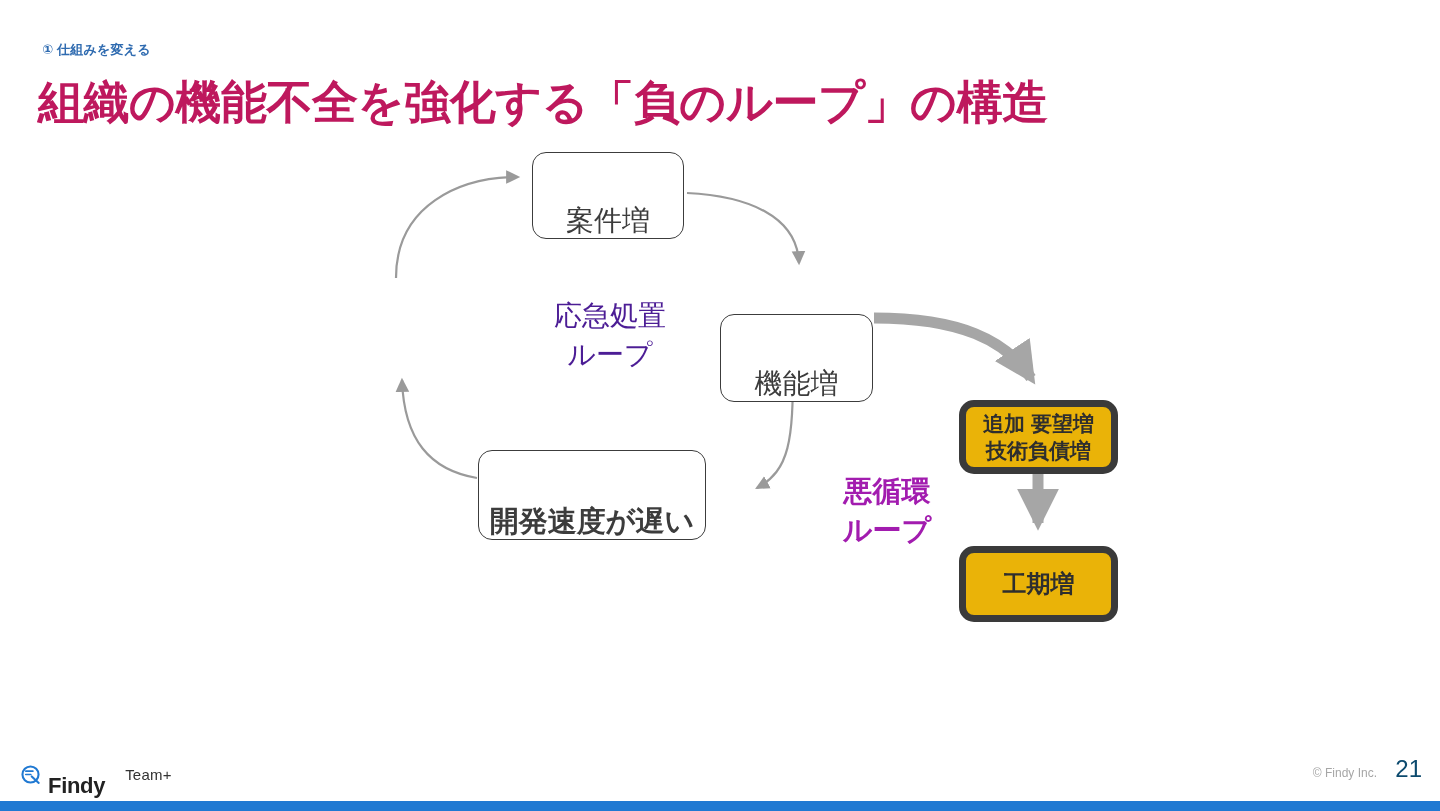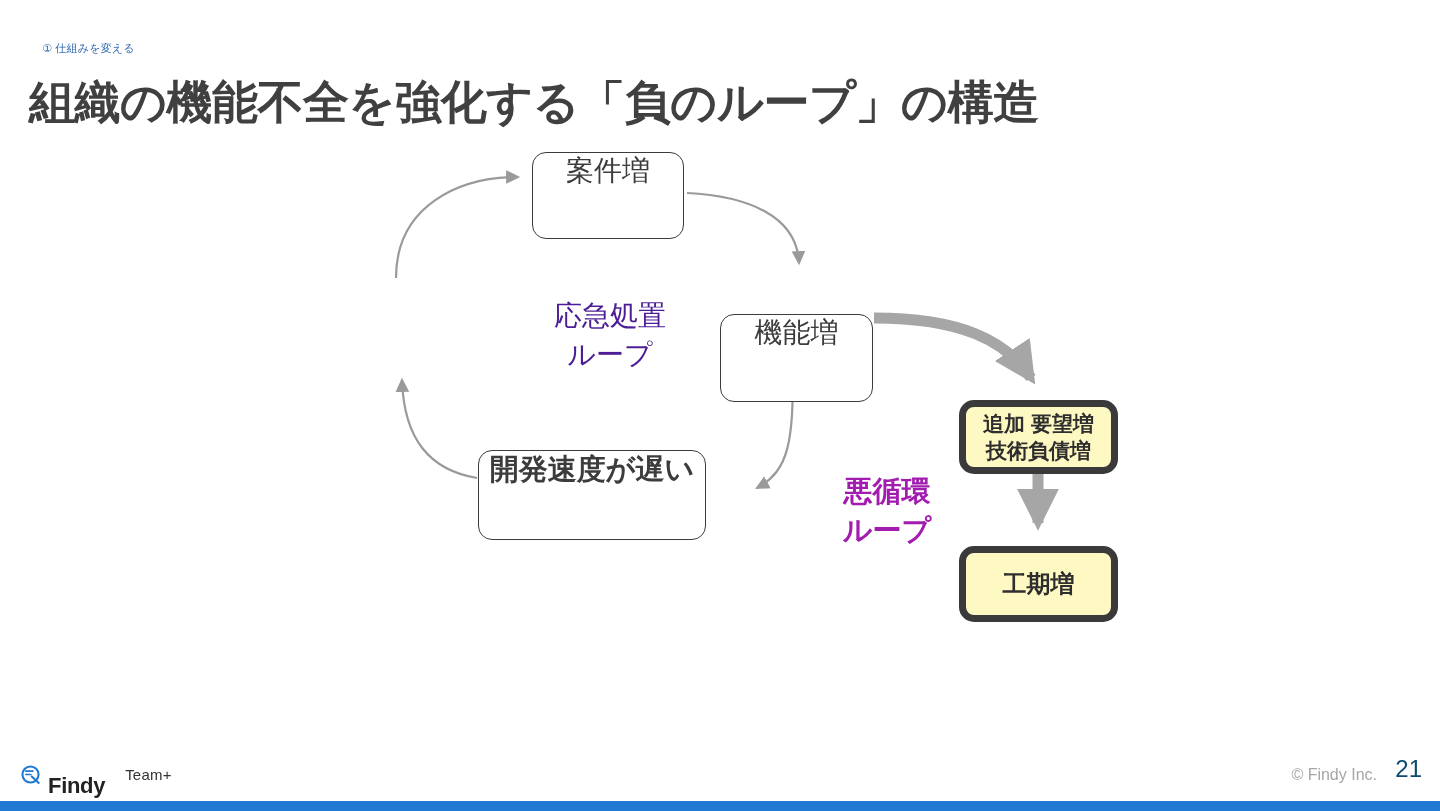--- a/index.html
+++ b/index.html
@@ -14,32 +14,33 @@
     overflow: hidden;
     position: relative;
     color: #3c3c3c;
   }
 
   
   #eyebrow {
     position: absolute;
     left: 42px;
     top: 41px;
-    font-size: 11px;
+    font-size: 13px;
     color: #2f6bb0;
     letter-spacing: 0.2px;
     white-space: nowrap;
+    font-weight: bold;
   }
   #slide-title {
     position: absolute;
-    left: 29px;
+    left: 38px;
     top: 72px;
     font-size: 46px;
     font-weight: bold;
-    color: #404040;
+    color: #be185d;
     letter-spacing: -0.5px;
     white-space: nowrap;
     font-family: Liberation Mono, monospace;
   }
 
   
   #diagram {
     position: absolute;
     left: 0;
     top: 0;
@@ -55,21 +56,21 @@
   }
 
   
   .node {
     position: absolute;
     box-sizing: border-box;
     background: #ffffff;
     border: 1.6px solid #3c3c3c;
     border-radius: 14px;
     display: flex;
-    align-items: flex-start;
+    align-items: flex-end;
     justify-content: center;
     text-align: center;
     font-size: 28px;
     color: #3c3c3c;
     line-height: 1.25;
     z-index: 3;
   }
   #node-anken   { left: 532px; top: 152px; width: 152px; height: 87px; }
   #node-jinin   { left: 327px; top: 278px; width: 150px; height: 88px; }
   #node-kinou   { left: 720px; top: 278px; width: 153px; height: 88px; margin-top: 36px; }
@@ -99,21 +100,21 @@
     font-weight: bold;
     color: #a21caf;
     line-height: 1.36;
     z-index: 3;
   }
 
   
   .node-dark {
     position: absolute;
     box-sizing: border-box;
-    background: #fef9c3;
+    background: #eab308;
     border: 7px solid #3a3a3a;
     border-radius: 15px;
     display: flex;
     align-items: center;
     justify-content: center;
     text-align: center;
     font-size: 21px;
     font-weight: bold;
     color: #2e2e2e;
     line-height: 1.3;
@@ -154,21 +155,21 @@
   #brand-suffix {
     font-size: 15px;
     color: #333333;
     margin-left: 20px;
     letter-spacing: 0.2px;
   }
   #copyright {
     position: absolute;
     right: 63px;
     top: 14px;
-    font-size: 16px;
+    font-size: 12px;
     color: #a6a6a6;
   }
   #page-number {
     position: absolute;
     right: 18px;
     top: 3px;
     font-size: 24px;
     color: #0c4a6e;
   }
   #accent-bar {

